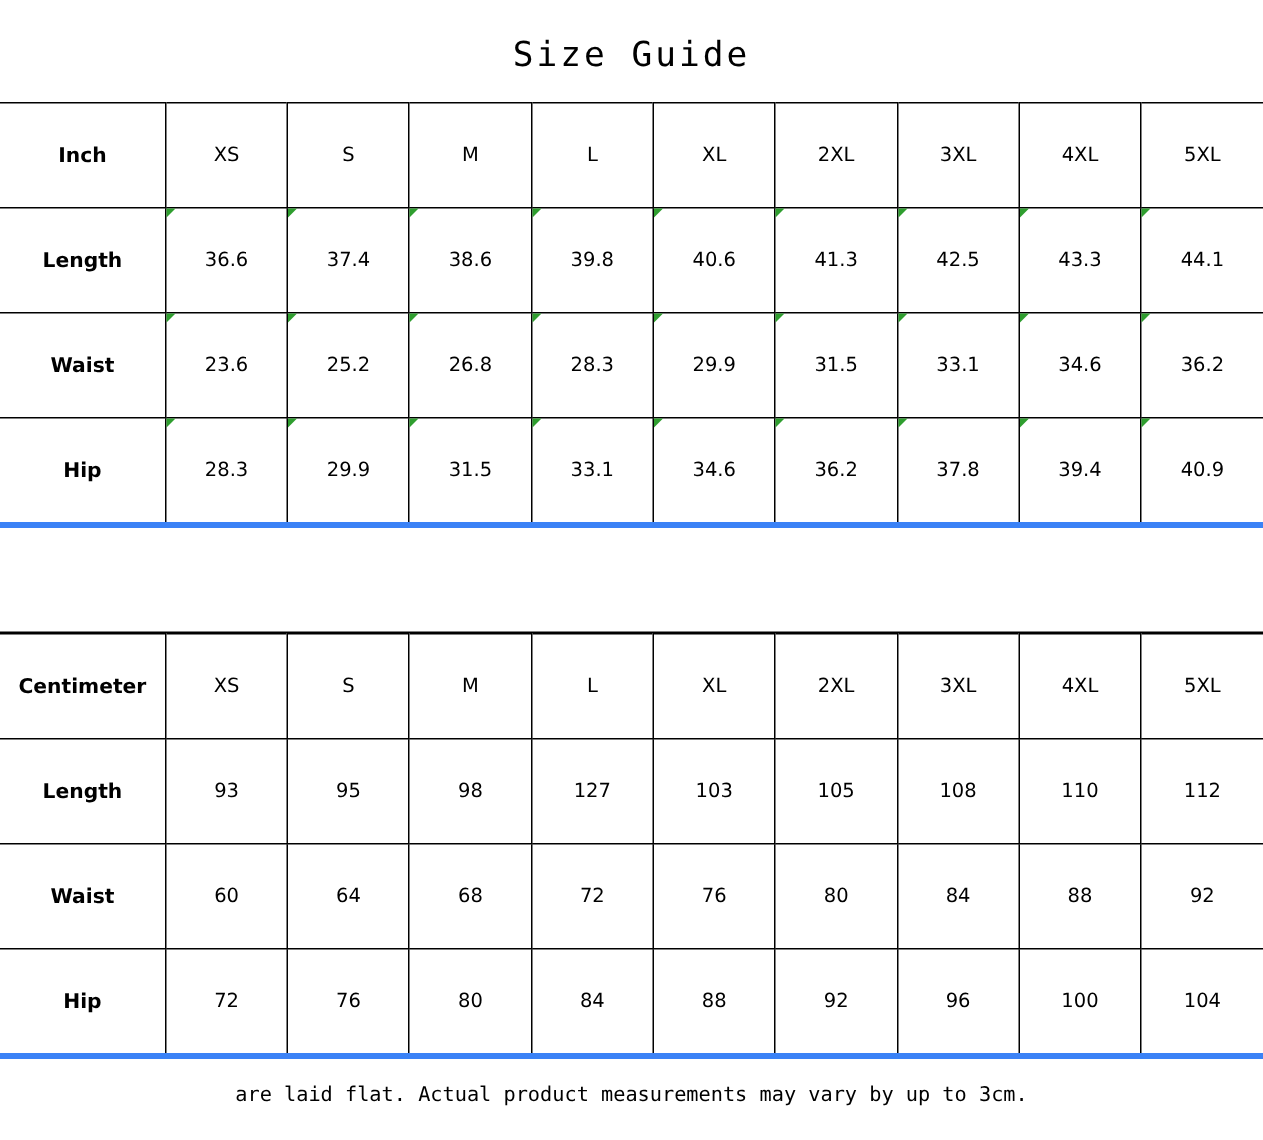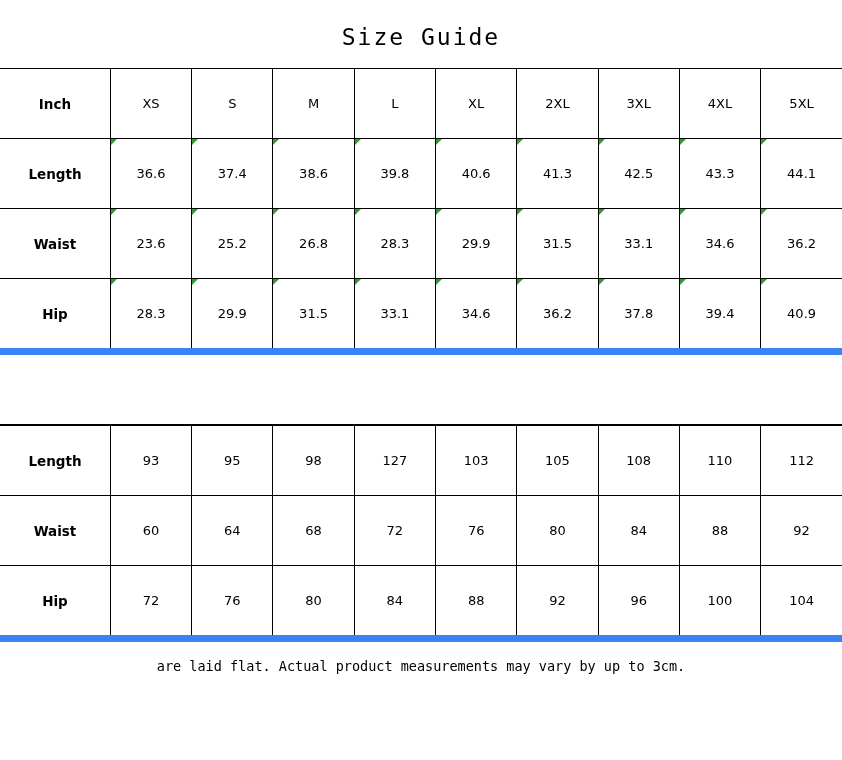--- a/index.html
+++ b/index.html
@@ -29,21 +29,21 @@
     padding-top: 24px;
     padding-bottom: 16px;
     height: 68px;
     box-sizing: border-box;
   }
   table.size-table {
     border-collapse: collapse;
     width: 842px;
     table-layout: fixed;
     border-top: 1px solid #000;
-    border-bottom: 7px solid #3b82f6;
+    border-bottom: 4px solid #3b82f6;
   }
   table.size-table td {
     border-right: 1px solid #000;
     border-bottom: 1px solid #000;
     text-align: center;
     vertical-align: middle;
     font-family: "DejaVu Sans", sans-serif;
     font-size: 13px;
     height: 69px;
     padding: 0;
@@ -172,20 +172,32 @@
         <col class="col-size">
         <col class="col-size">
         <col class="col-size">
         <col class="col-size">
         <col class="col-size">
         <col class="col-size">
         <col class="col-size">
     </colgroup>
     <tbody>
       <tr>
+        <td class="unit-cell">Centimeter</td>
+        <td>XS</td>
+        <td>S</td>
+        <td>M</td>
+        <td>L</td>
+        <td>XL</td>
+        <td>2XL</td>
+        <td>3XL</td>
+        <td>4XL</td>
+        <td>5XL</td>
+      </tr>
+      <tr>
         <td class="row-head">Length</td>
         <td>93</td>
         <td>95</td>
         <td>98</td>
         <td>127</td>
         <td>103</td>
         <td>105</td>
         <td>108</td>
         <td>110</td>
         <td>112</td>

